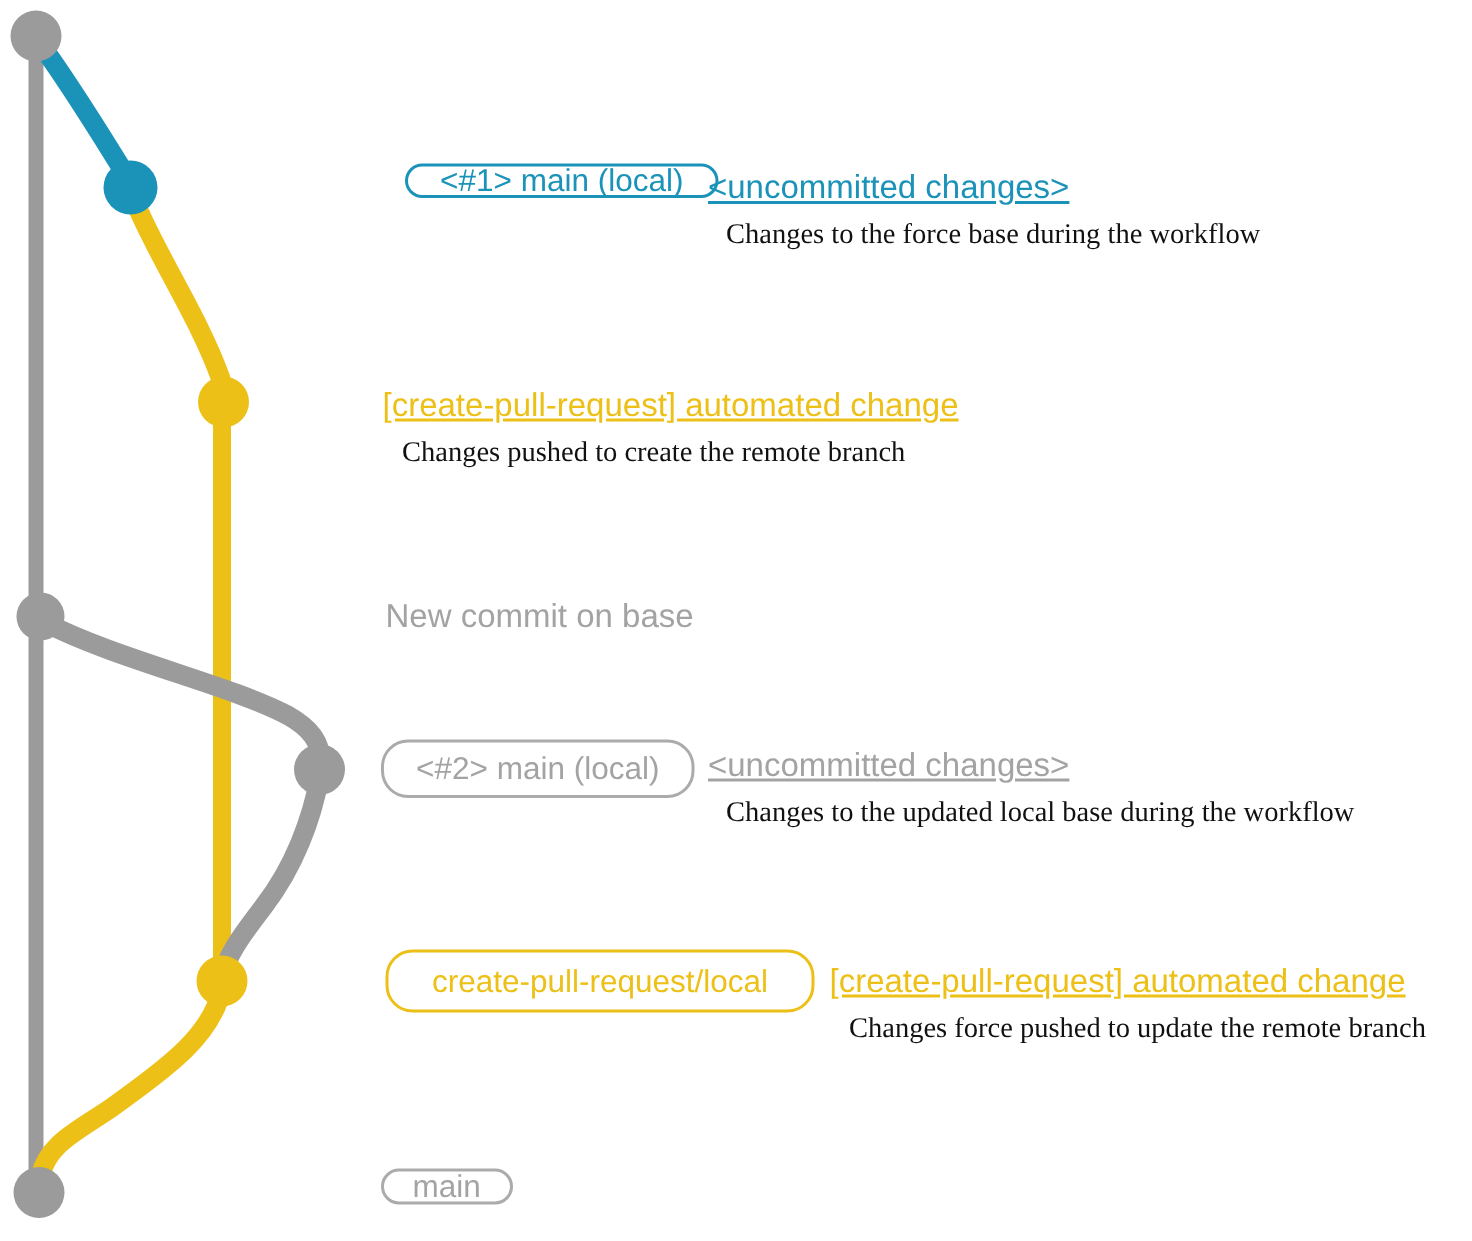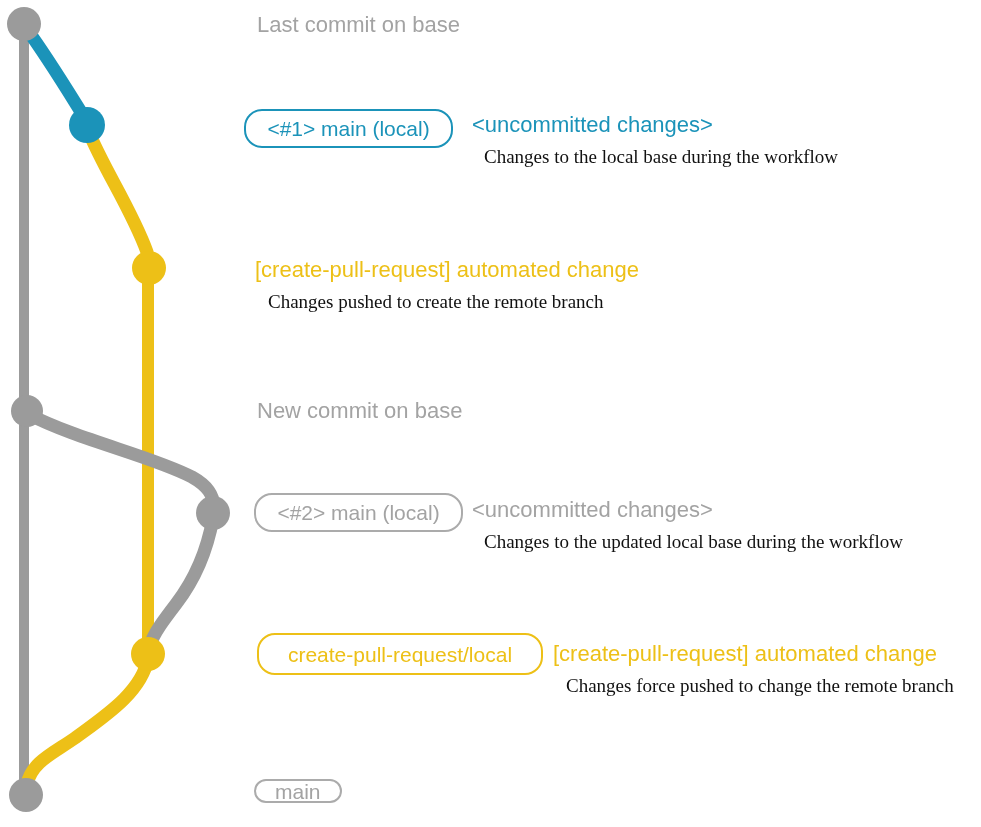--- a/index.html
+++ b/index.html
@@ -19,21 +19,21 @@
   .fill-gray   { fill: var(--color-gray); }
   .fill-blue   { fill: var(--color-blue); }
   .fill-yellow { fill: var(--color-yellow); }
 
   .label { position: absolute; white-space: nowrap; }
 
   .heading-gray {
     font-size: 22px; line-height: 26px;
     color: var(--color-gray_text);
   }
-  .annot-title { font-size: 22px; line-height: 26px; }
+  .annot-title { font-size: 22px; line-height: 26px; text-decoration: underline; }
   .annot-title.blue   { color: var(--color-blue); }
   .annot-title.gray   { color: var(--color-gray_text); }
   .annot-title.yellow { color: var(--color-yellow); }
 
   .chip {
     position: absolute;
     display: inline-flex; align-items: center; justify-content: center;
     border: 2px solid; border-radius: 18px;
     padding: 5px 19px;
     font-size: 21px; line-height: 25px;
@@ -73,34 +73,33 @@
 
     <circle cx="24" cy="24" r="17" class="fill-gray"></circle>
     <circle cx="87" cy="125" r="18" class="fill-blue"></circle>
     <circle cx="149" cy="268" r="17" class="fill-yellow"></circle>
     <circle cx="27" cy="411" r="16" class="fill-gray"></circle>
     <circle cx="213" cy="513" r="17" class="fill-gray"></circle>
     <circle cx="148" cy="654" r="17" class="fill-yellow"></circle>
     <circle cx="26" cy="795" r="17" class="fill-gray"></circle>
   </svg>
 
-  <div class="label heading-gray" style="left:257px; top:12px;">Last commit on base</div>
 
-  <div class="chip blue" style="left:244px; top:109px; min-width:209px; height:39px;">&lt;#1&gt; main (local)</div>
+  <div class="chip blue" style="left:270px; top:109px; min-width:209px; height:23px;">&lt;#1&gt; main (local)</div>
   <div class="label annot-title blue" style="left:472px; top:112px;">&lt;uncommitted changes&gt;</div>
-  <div class="label desc" style="left:484px; top:145px;">Changes to the local base during the workflow</div>
+  <div class="label desc" style="left:484px; top:145px;">Changes to the force base during the workflow</div>
 
   <div class="label annot-title yellow" style="left:255px; top:257px;">[create-pull-request] automated change</div>
   <div class="label heading-gray" style="left:257px; top:398px;">New commit on base</div>
 
   <div class="label desc" style="left:268px; top:290px;">Changes pushed to create the remote branch</div>
 
   <div class="chip gray" style="left:254px; top:493px; min-width:209px; height:39px;">&lt;#2&gt; main (local)</div>
   <div class="label annot-title gray" style="left:472px; top:497px;">&lt;uncommitted changes&gt;</div>
   <div class="label desc" style="left:484px; top:530px;">Changes to the updated local base during the workflow</div>
 
   <div class="chip yellow" style="left:257px; top:633px; min-width:286px; height:42px;">create-pull-request/local</div>
   <div class="label annot-title yellow" style="left:553px; top:641px;">[create-pull-request] automated change</div>
-  <div class="label desc" style="left:566px; top:674px;">Changes force pushed to change the remote branch</div>
+  <div class="label desc" style="left:566px; top:674px;">Changes force pushed to update the remote branch</div>
 
   <div class="chip gray" style="left:254px; top:779px; min-width:78px; height:24px;">main</div>
 
 </div>
 
 </body></html>

